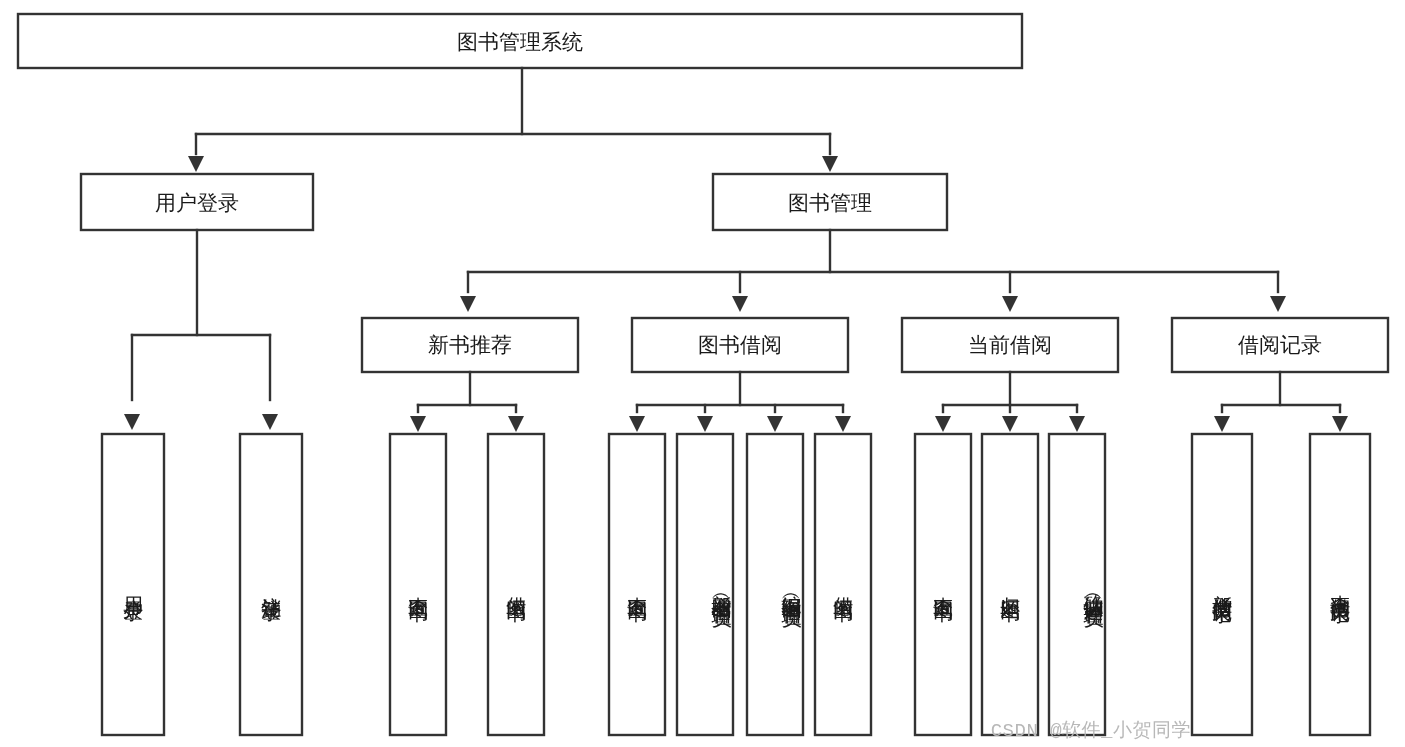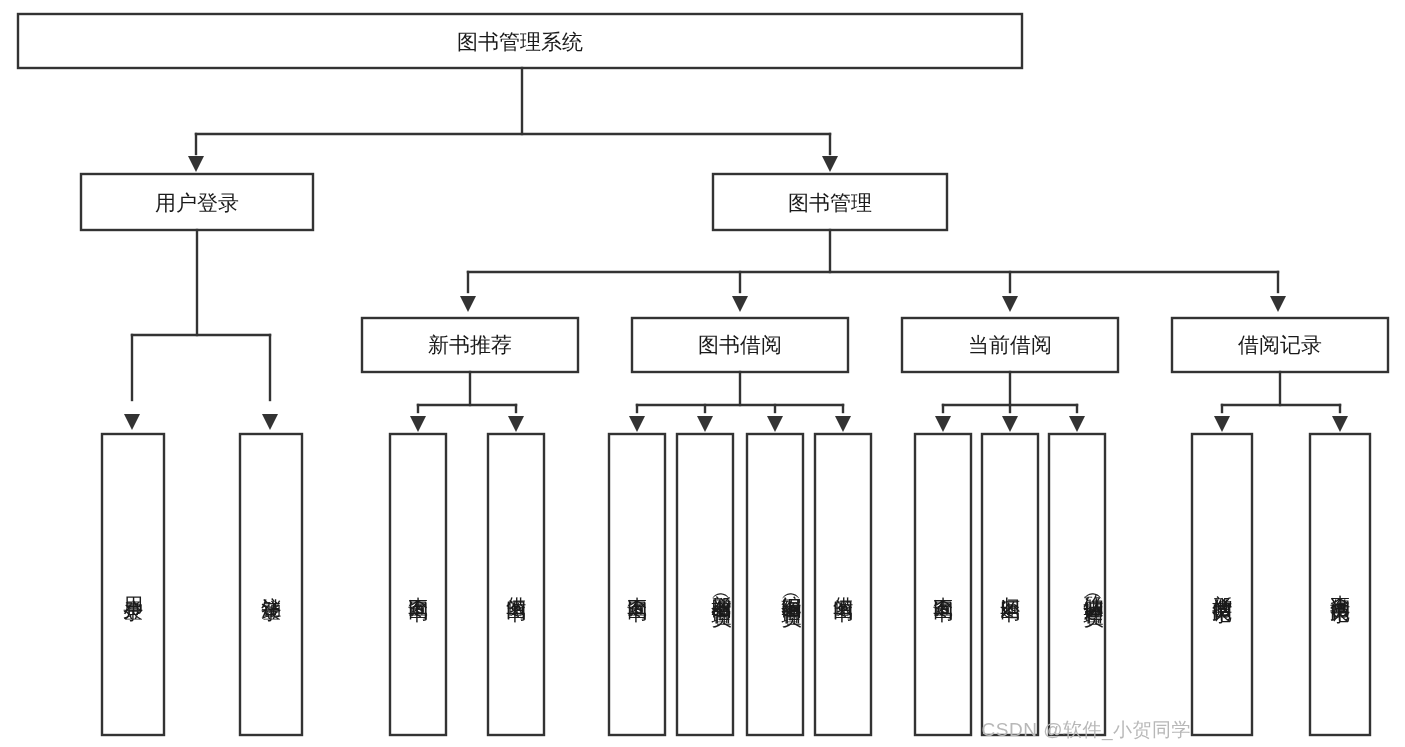--- a/index.html
+++ b/index.html
@@ -64,21 +64,21 @@
     white-space: nowrap;
     pointer-events: none;
   }
   .leaf-label.centered {
     align-items: center;
   }
   .watermark {
     position: absolute;
     right: 8px;
     bottom: 4px;
-    font-family: Liberation Sans, sans-serif;
+    font-family: Liberation Mono, monospace;
     font-size: 19px;
     color: #b8b8b8;
     letter-spacing: 0.5px;
     white-space: nowrap;
   }
 </style>
 </head>
 <body>
 
 <div id="diagram-root">

